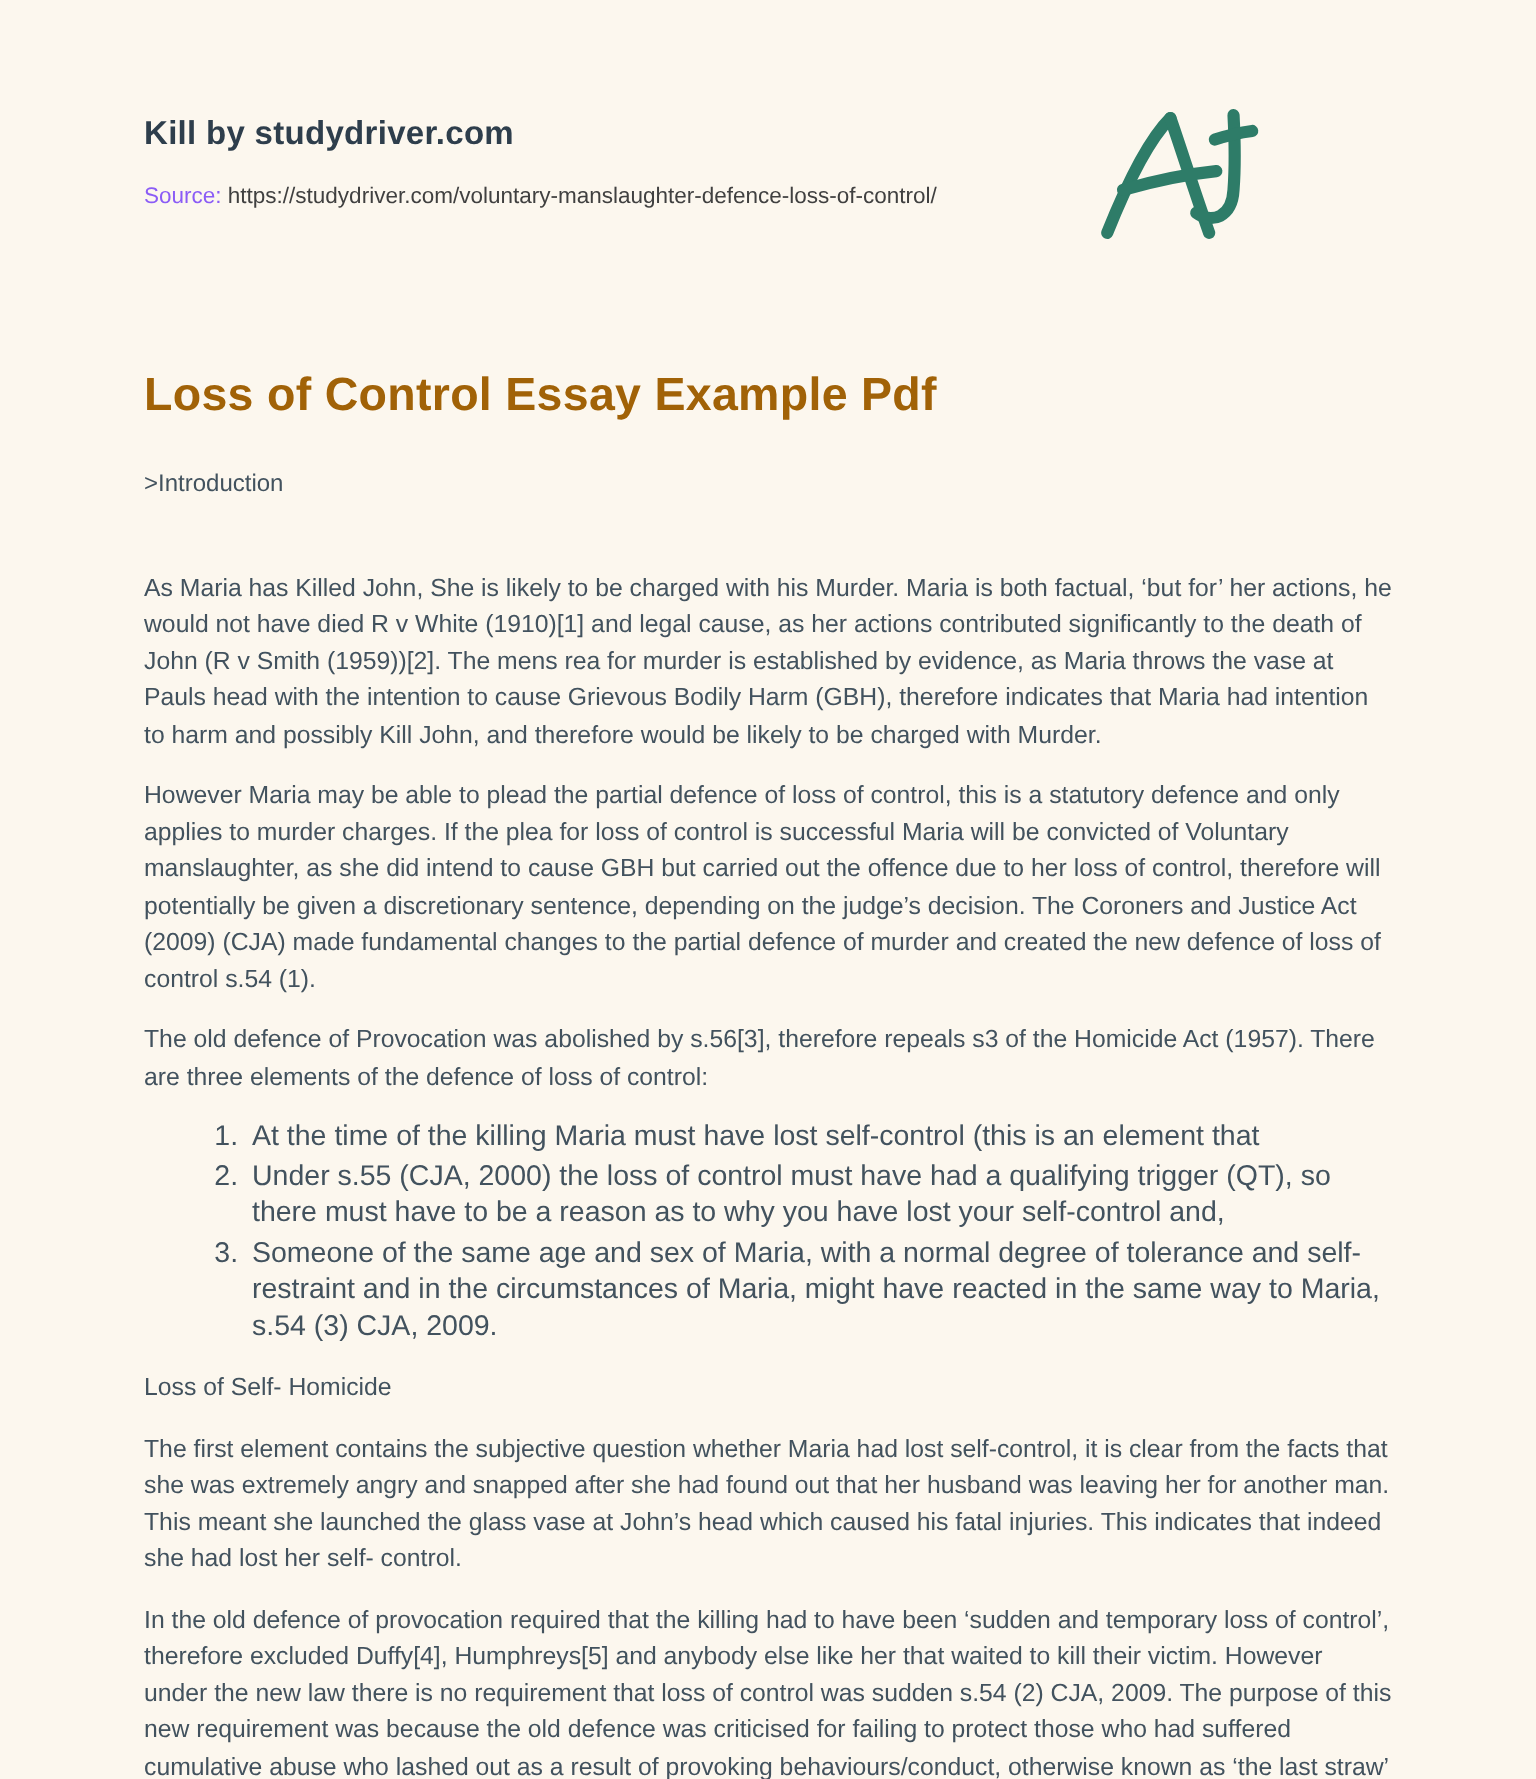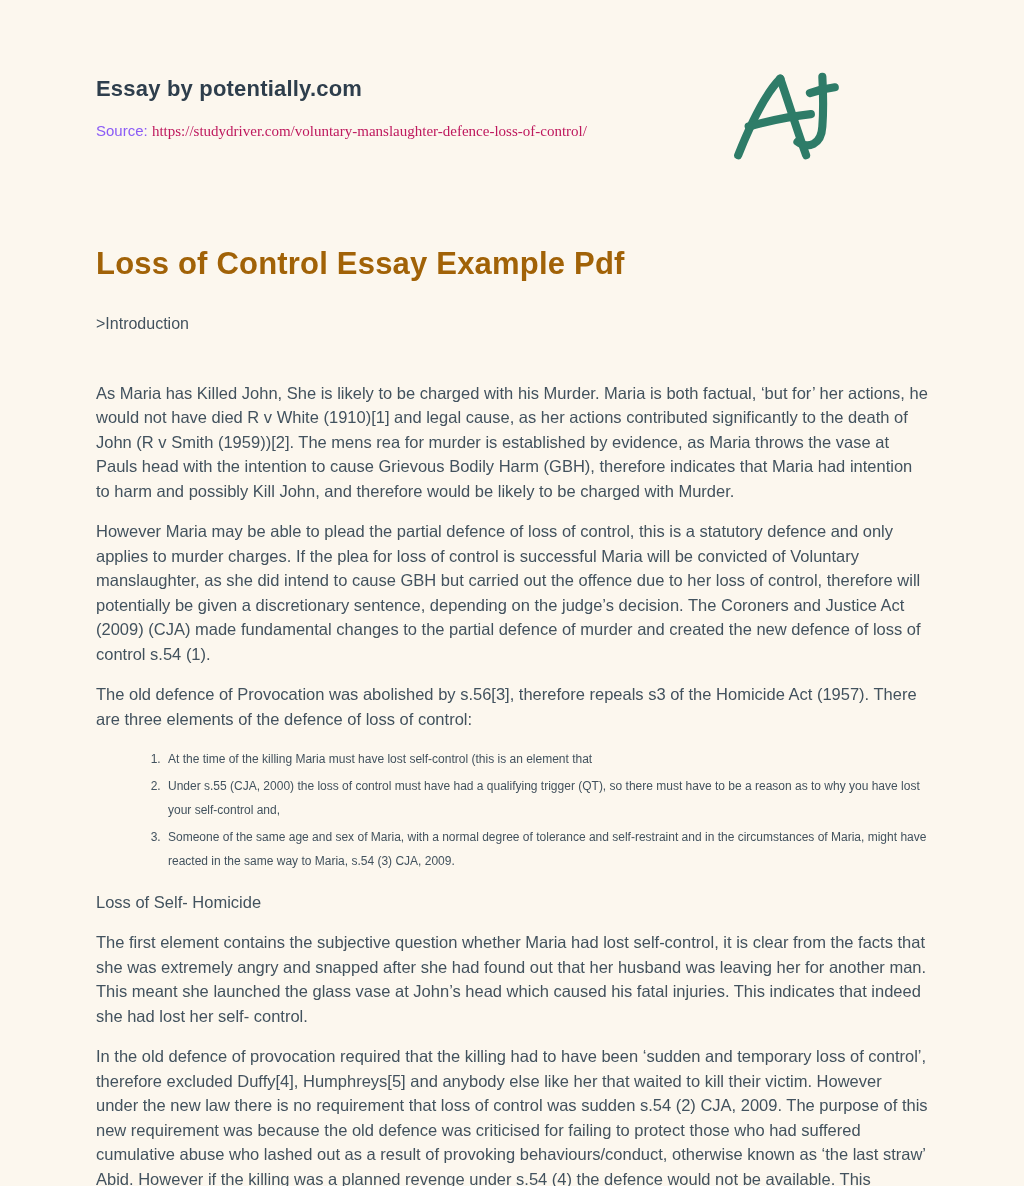--- a/index.html
+++ b/index.html
@@ -24,24 +24,23 @@
     font-weight: 700;
     color: #2e3e4c;
     letter-spacing: 0.2px;
   }
   .source-line {
     margin-top: 20px;
     font-size: 15px;
   }
   .source-label { color: #8b5cf6; }
   .source-link {
-    color: #be185d;
+    color: #404040;
     text-decoration: none;
     cursor: pointer;
-    font-family: Liberation Serif, serif;
   }
   .logo {
     position: absolute;
     top: 72px;
     right: 88px;
     width: 108px;
     height: 88px;
   }
   h1.doc-title {
     margin: 106px 0 0 0;
@@ -59,38 +58,38 @@
     margin: 0 0 16px 0;
     font-size: 16.5px;
     line-height: 24.5px;
   }
   .body-copy p.first { margin-top: 44px; }
   ol.elements-list {
     margin: 16px 0 16px 0;
     padding-left: 68px;
   }
   ol.elements-list li {
-    font-size: 12px;
+    font-size: 19px;
     line-height: 24.5px;
     margin: 0 0 2px 0;
     padding-left: 4px;
   }
   .subheading {
     margin: 24px 0 16px 0;
     font-size: 16.5px;
     line-height: 24.5px;
     font-weight: 400;
   }
 </style>
 </head>
 <body>
 
 <div class="content">
 
-  <div class="brand-line">Essay by potentially.com</div>
+  <div class="brand-line">Kill by studydriver.com</div>
 
   <div class="source-line">
     <span class="source-label">Source: </span><a class="source-link">https://studydriver.com/voluntary-manslaughter-defence-loss-of-control/</a>
   </div>
 
   <div class="logo">
     <svg viewBox="0 0 112 92" width="108" height="88" aria-hidden="true">
       <g fill="none" stroke="#2e7c68" stroke-width="8.5" stroke-linecap="round" stroke-linejoin="round">
         <path d="M6 87 C 20 52 36 21 50 7"></path>
         <path d="M50 7 C 58 30 67 59 77 87"></path>

